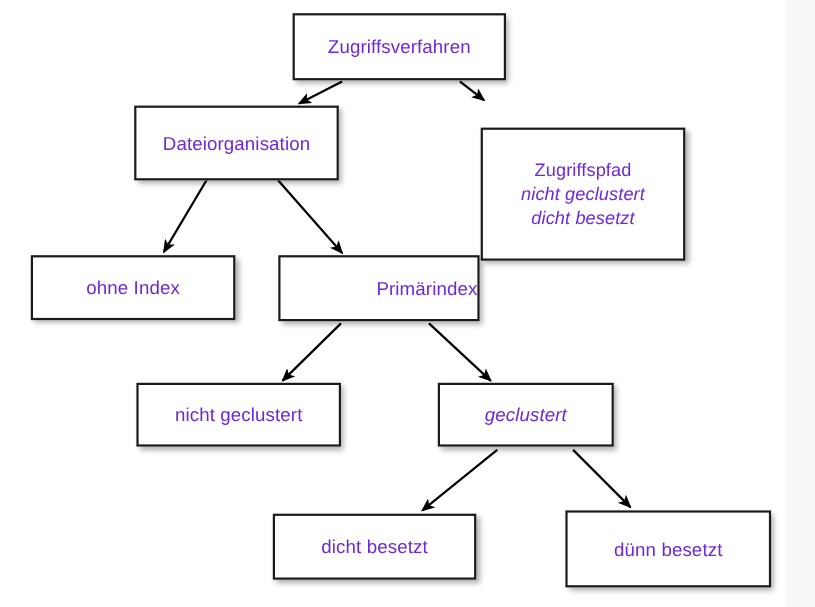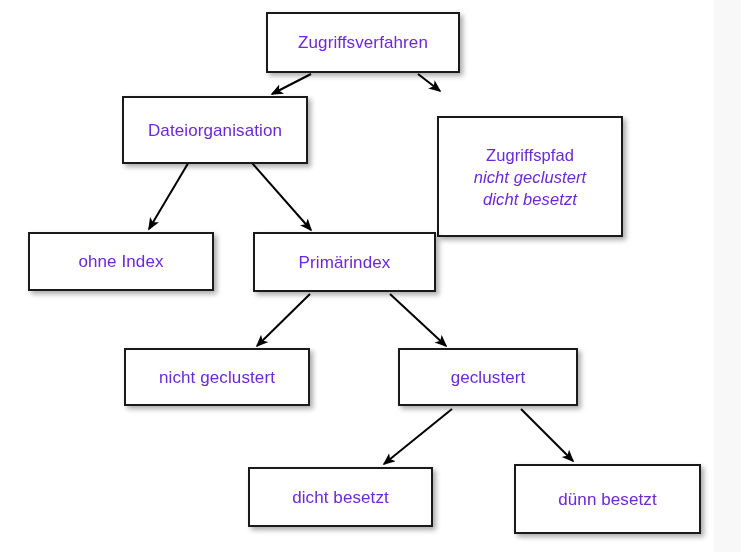--- a/index.html
+++ b/index.html
@@ -99,29 +99,29 @@
   <div class="node multiline" style="left: 437px; top: 92px; width: 186px; height: 121px; margin-top: 24px;">
     <span class="lbl">Zugriffspfad</span>
     <span class="lbl ital">nicht geclustert</span>
     <span class="lbl ital">dicht besetzt</span>
   </div>
 
   <div class="node" style="left: 28px; top: 232px; width: 186px; height: 59px; justify-content: center;">
     <span class="lbl">ohne Index</span>
   </div>
 
-  <div class="node" style="left: 253px; top: 232px; width: 183px; height: 60px;">
+  <div class="node" style="left: 253px; top: 232px; width: 183px; height: 60px; text-align: right;">
     <span class="lbl">Primärindex</span>
   </div>
 
   <div class="node" style="left: 124px; top: 348px; width: 186px; height: 58px;">
     <span class="lbl">nicht geclustert</span>
   </div>
 
-  <div class="node" style="left: 398px; top: 348px; width: 180px; height: 58px;">
+  <div class="node" style="left: 398px; top: 348px; width: 160px; height: 58px; font-style: italic;">
     <span class="lbl">geclustert</span>
   </div>
 
   <div class="node" style="left: 248px; top: 467px; width: 185px; height: 60px;">
     <span class="lbl">dicht besetzt</span>
   </div>
 
   <div class="node" style="left: 514px; top: 464px; width: 187px; height: 70px;">
     <span class="lbl">dünn besetzt</span>
   </div>

